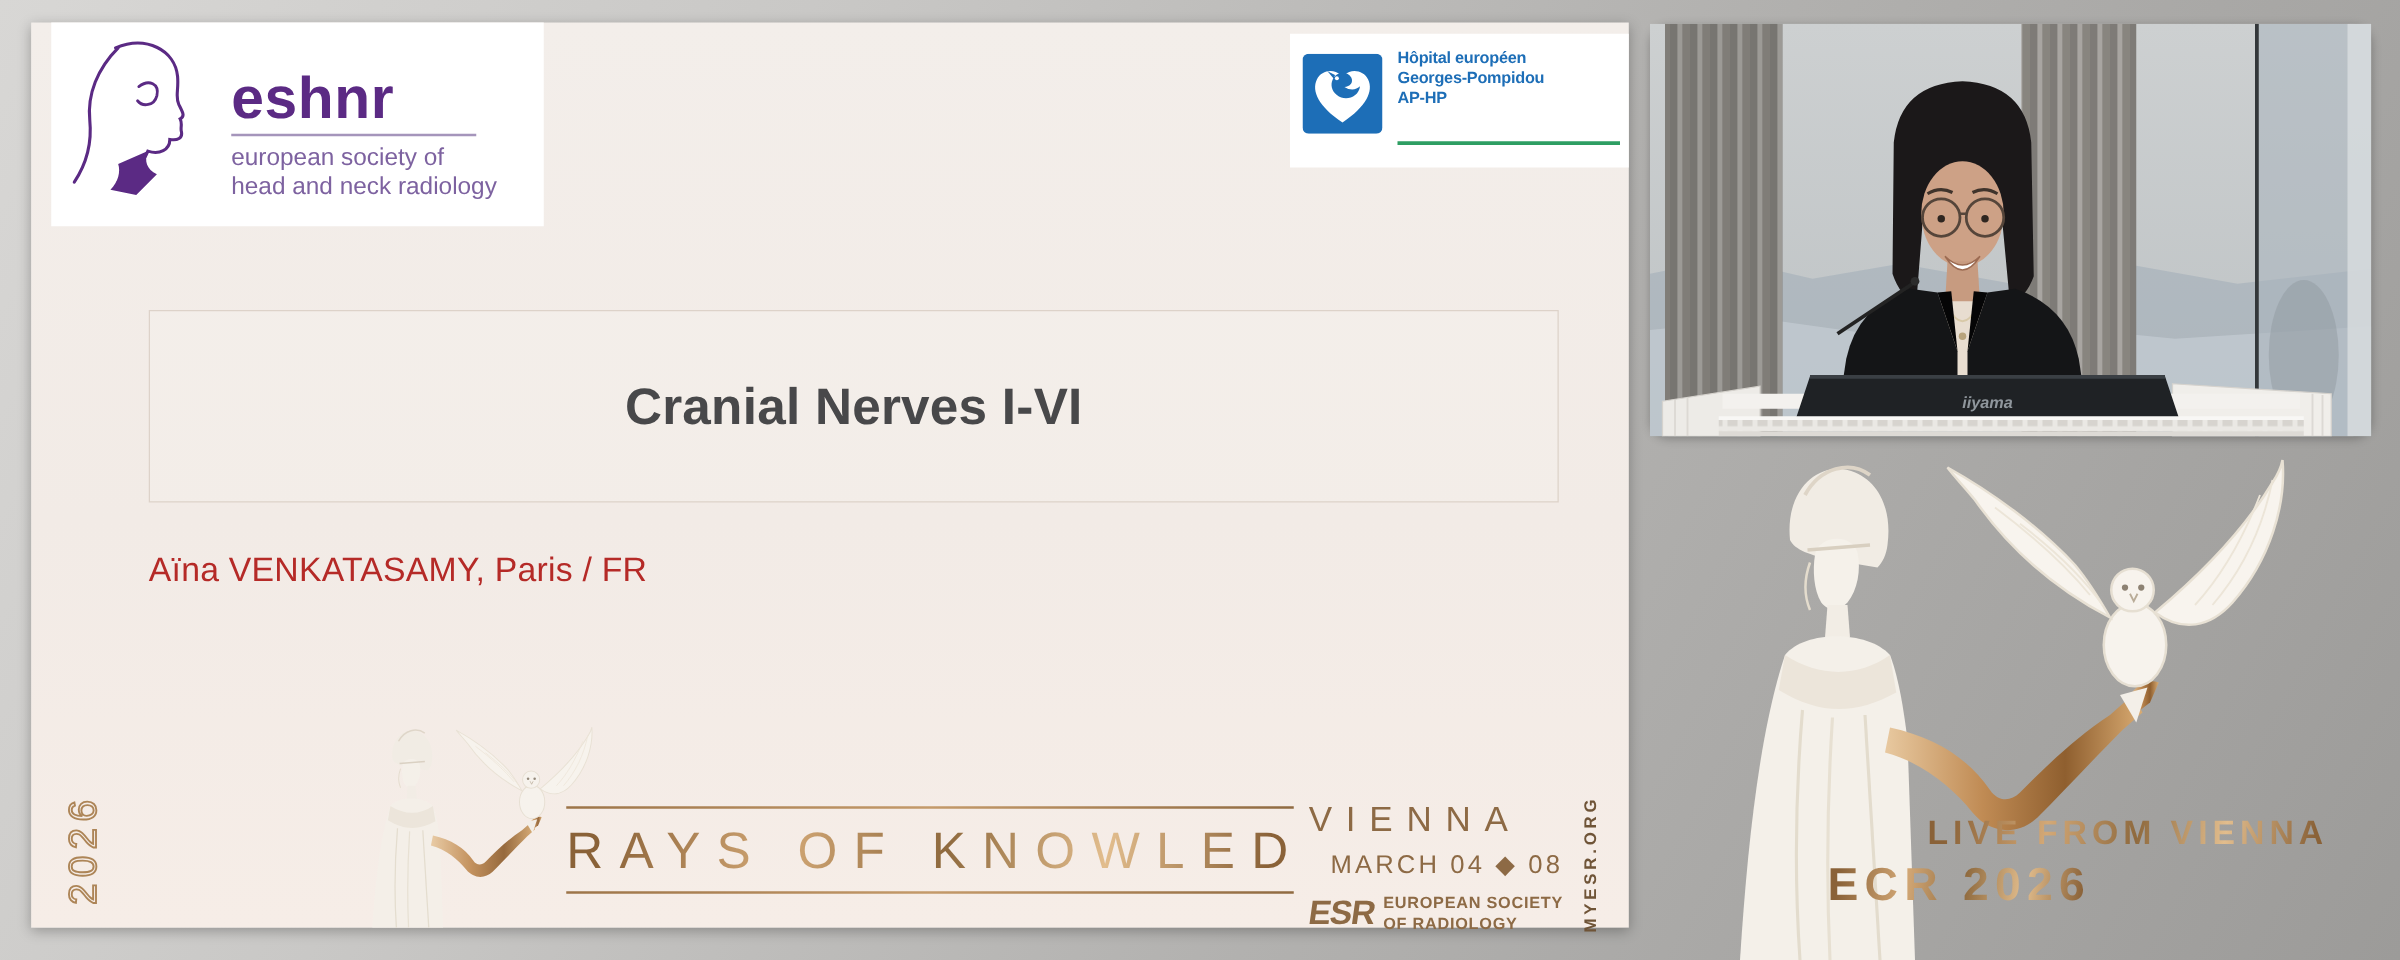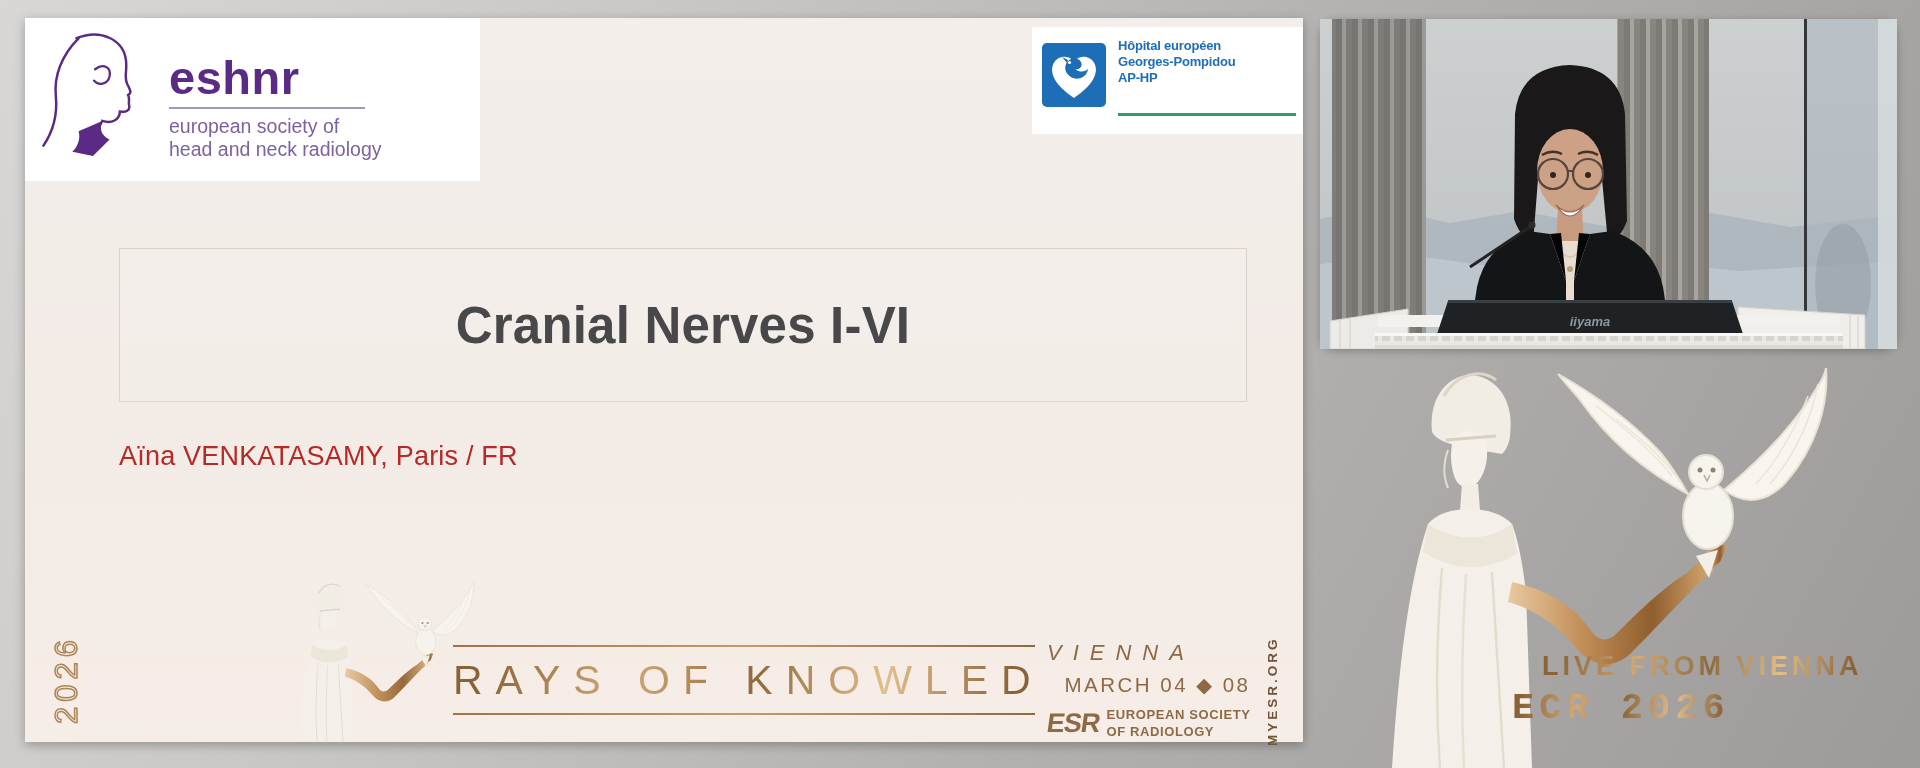--- a/index.html
+++ b/index.html
@@ -7,38 +7,38 @@
     width:1920px;height:768px;position:relative;overflow:hidden;
     font-family:"Liberation Sans",sans-serif;
     background:linear-gradient(118deg,#d8d7d5 0%,#c9c8c6 28%,#b2b1af 60%,#9c9b99 100%);
   }
   
   .slide{
     position:absolute;left:25px;top:18px;width:1278px;height:724px;
     background:linear-gradient(180deg,#f3eeea 0%,#f2ebe6 55%,#f6ede7 100%);
     box-shadow:0 3px 10px rgba(0,0,0,.28);
   }
-  .eshnr-box{position:absolute;left:0;top:0;width:455px;height:163px;background:#ffffff;}
+  .eshnr-box{position:absolute;left:16px;top:0;width:394px;height:163px;background:#ffffff;}
   .eshnr-head{position:absolute;left:16px;top:12px;}
   .eshnr-text{position:absolute;left:144px;top:36px;}
   .eshnr-word{font-size:47px;font-weight:700;color:#5b2a84;line-height:1;letter-spacing:0.5px;}
   .eshnr-rule{width:196px;height:2px;background:#a595bb;margin:6px 0 6px;}
   .eshnr-sub{font-size:19.5px;color:#7d62a0;line-height:1.16;}
 
   .hopital-box{position:absolute;left:1007px;top:9px;width:271px;height:107px;background:#ffffff;}
   .hop-icon{position:absolute;left:10px;top:16px;}
   .hop-text{position:absolute;left:86px;top:11px;font-weight:700;color:#1d6eb7;font-size:13px;line-height:1.22;letter-spacing:-0.2px;}
   .hop-rule{position:absolute;left:86px;top:86px;width:178px;height:2.5px;background:#2e9e63;}
 
   .title-box{
     position:absolute;left:94px;top:230px;width:1126px;height:152px;
     border:1px solid #ddd2c9;background:rgba(255,255,255,.10);
     display:flex;flex-direction:column;align-items:center;justify-content:center;gap:27px;
   }
-  .title-line{font-size:51px;font-weight:700;color:#48484a;letter-spacing:0.2px;white-space:nowrap;}
+  .title-line{font-size:41px;font-weight:700;color:#48484a;letter-spacing:0.2px;white-space:nowrap;}
   .author{position:absolute;left:94px;top:423px;width:1126px;
     font-size:27px;color:#b52a27;letter-spacing:0.2px;}
 
   
   .ecr-logo{position:absolute;left:20px;top:620px;display:flex;align-items:flex-start;}
   .ecr-word{font-size:106px;line-height:0.78;letter-spacing:7px;color:transparent;
     -webkit-text-stroke:2.2px #ad8557;font-weight:400;}
   .ecr-year{writing-mode:vertical-rl;transform:rotate(180deg);height:84px;margin-left:4px;margin-top:2px;
     font-size:31px;letter-spacing:5px;color:transparent;-webkit-text-stroke:1.5px #ad8557;font-weight:400;}
   .statue-small{position:absolute;left:266px;top:558px;opacity:.92;}
@@ -46,36 +46,36 @@
     background:linear-gradient(98deg,#8a6238 5%,#d3a876 30%,#8f6a3e 52%,#e2bd8d 74%,#8a6238 96%);
     -webkit-background-clip:text;background-clip:text;color:transparent;
   }
   .tagline-rule{position:absolute;left:428px;width:582px;height:2px;
     background:linear-gradient(90deg,#9c7448,#c49a6a,#8f6a41);}
   .rule-top{top:627px;}
   .rule-bottom{top:695px;}
   .tagline-text{position:absolute;left:428px;top:639px;width:582px;text-align:center;
     font-size:41px;font-weight:400;letter-spacing:13px;white-space:nowrap;}
   .venue{position:absolute;left:1022px;top:622px;color:#8d6a45;}
-  .venue-city{font-size:22px;font-style:italic;letter-spacing:11px;white-space:nowrap;}
+  .venue-city{font-size:28px;letter-spacing:11px;white-space:nowrap;}
   .venue-dates{font-size:20.5px;letter-spacing:2.5px;margin-top:7px;white-space:nowrap;text-align:right;}
   .esr-row{display:flex;align-items:center;gap:7px;margin-top:10px;}
   .esr-word{font-size:27px;font-weight:800;letter-spacing:-1px;transform:skewX(-8deg);color:#8d6a45;}
   .esr-name{font-size:13px;font-weight:700;letter-spacing:.6px;line-height:1.3;color:#8d6a45;text-transform:uppercase;}
   .myesr{position:absolute;left:1240px;top:628px;height:100px;writing-mode:vertical-rl;transform:rotate(180deg);
     font-size:13.5px;font-weight:700;letter-spacing:3px;color:#6f5437;}
 
   
   .video{position:absolute;left:1320px;top:19px;width:577px;height:330px;box-shadow:0 2px 8px rgba(0,0,0,.25);border-radius:15px;}
   .video svg{display:block;}
 
   
   .statue-big{position:absolute;left:1316px;top:344px;}
   .live-line1{position:absolute;left:1542px;top:651px;font-size:27px;font-weight:600;letter-spacing:4px;white-space:nowrap;}
-  .live-line2{position:absolute;left:1512px;top:687px;font-size:37px;font-weight:700;letter-spacing:5px;white-space:nowrap;font-family:Liberation Mono, monospace;}
+  .live-line2{position:absolute;left:1462px;top:687px;font-size:37px;font-weight:700;letter-spacing:5px;white-space:nowrap;}
 </style>
 </head>
 <body>
 
 <svg width="0" height="0" style="position:absolute" aria-hidden="true">
   <defs>
     <linearGradient id="goldArm" x1="0" y1="0" x2="1" y2="0">
       <stop offset="0" stop-color="#e8c9a0"></stop>
         <stop offset="0.38" stop-color="#c08b54"></stop>
       <stop offset="0.7" stop-color="#8f5f2f"></stop>

